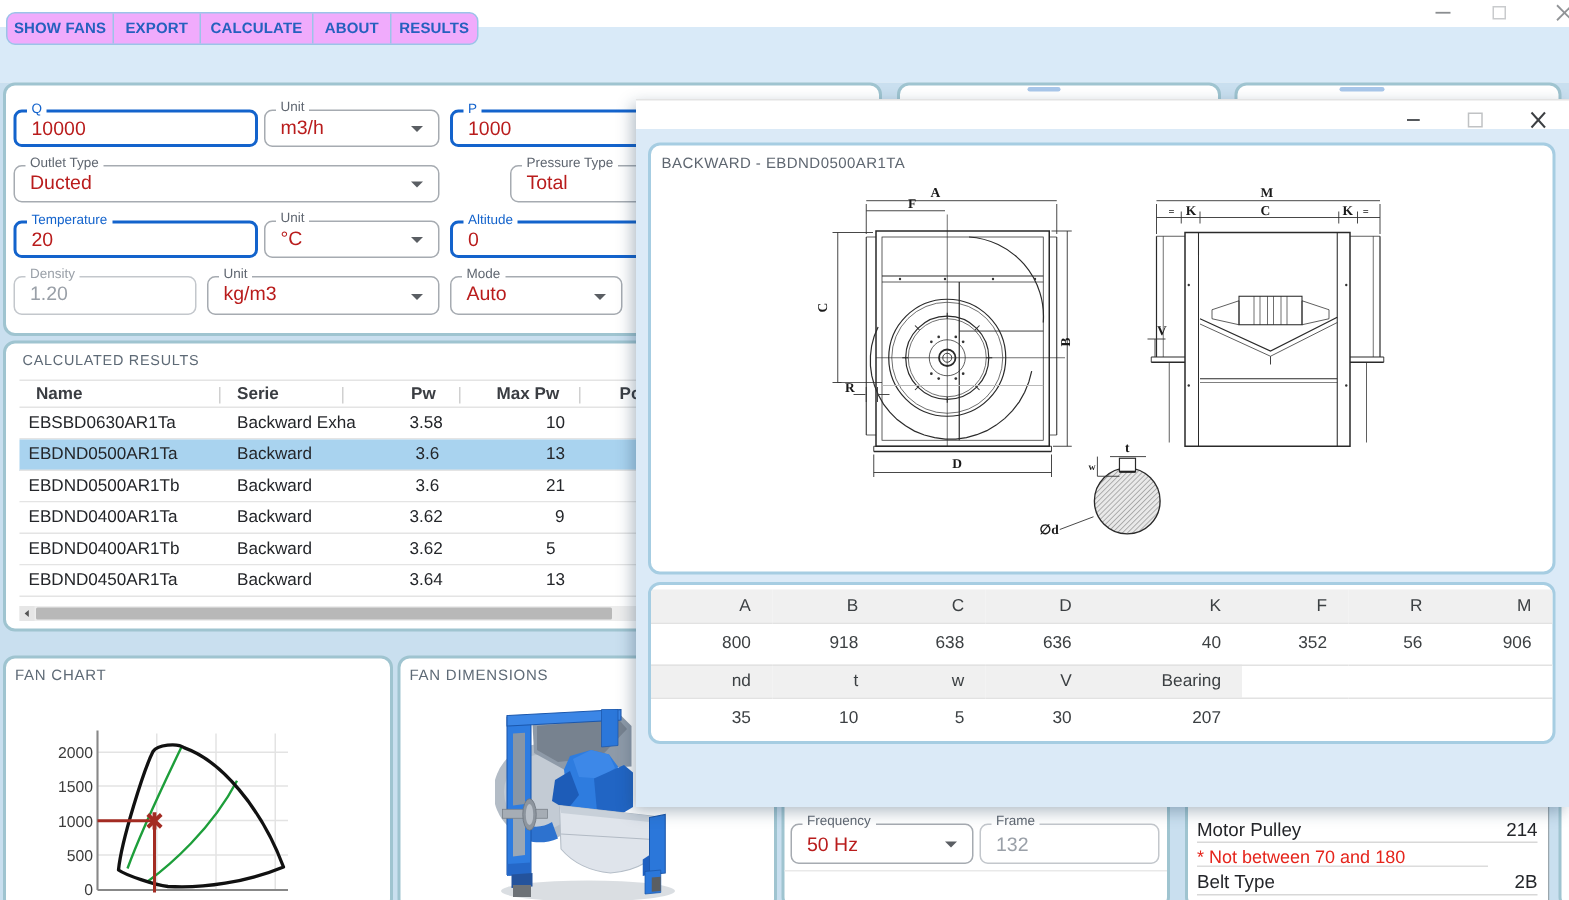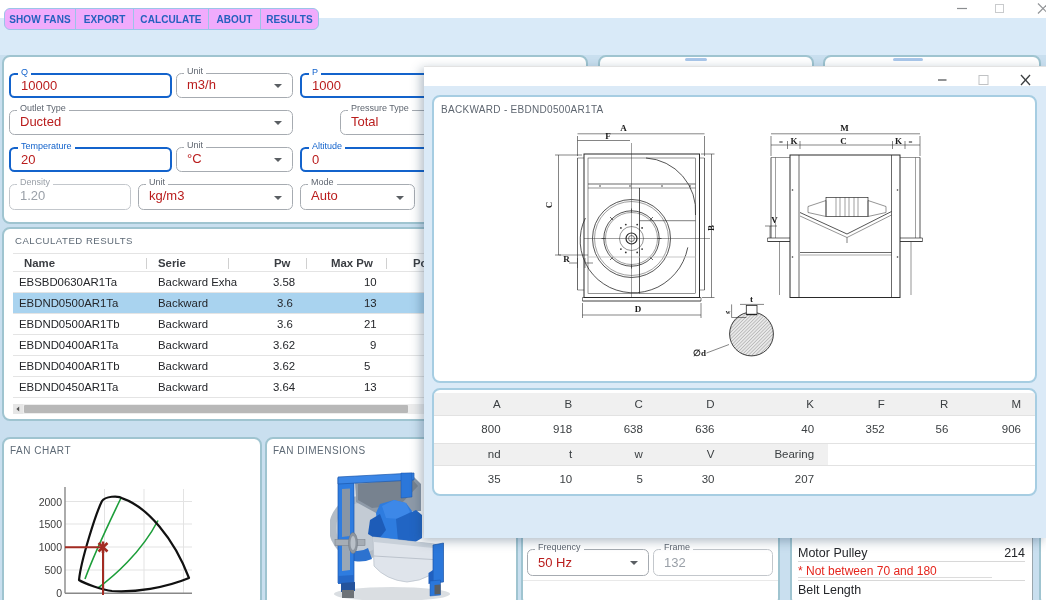--- a/index.html
+++ b/index.html
@@ -276,20 +276,21 @@
   </div>
 <div class="abs" style="left:523px;top:580px;width:255px;height:1px;background:#e9e9e9;"></div>
 
 <div class="card" style="left:790px; top:520px; width:243px; height:86px; border-right:1px solid #9aa6ad; border-radius:8px 0 0 8px;"></div>
 <div class="card" style="left:1039px; top:520px; width:30px; height:86px;"></div>
 <div class="abs" style="left:798px; top:546px; width:227px; font-size:12.5px; color:#24262a;">
   <div style="height:15px; position:relative;">Motor Pulley<span style="position:absolute;right:0">214</span></div>
   <div style="border-bottom:1px solid #d8d8d8; margin-bottom:2px;"></div>
   <div style="height:12.5px; color:#e5251c; font-size:12px;">* Not between 70 and 180</div>
   <div style="border-bottom:1px solid #dcdcdc; margin-bottom:2px; width:194px;"></div>
+  <div style="height:16px; position:relative; padding-top:1px;">Belt Type<span style="position:absolute;right:0">2B</span></div>
   <div style="border-bottom:1px solid #d8d8d8; margin-bottom:2px;"></div>
   <div style="height:16px; position:relative;">Belt Length</div>
 </div>
 
 <div id="dialog">
   <div id="dlgbar" style="border-top:1px solid #e3e3e3;"></div>
   <svg class="abs" style="left:505px; top:4px;" width="113" height="16">
     <line x1="9" y1="10" x2="17.5" y2="10" stroke="#55585c" stroke-width="1.3"></line>
     <rect x="50" y="5.5" width="9" height="9" fill="none" stroke="#c0c2c4" stroke-width="1"></rect>
     <line x1="92" y1="5" x2="101" y2="15" stroke="#3c3f42" stroke-width="1.3"></line>

